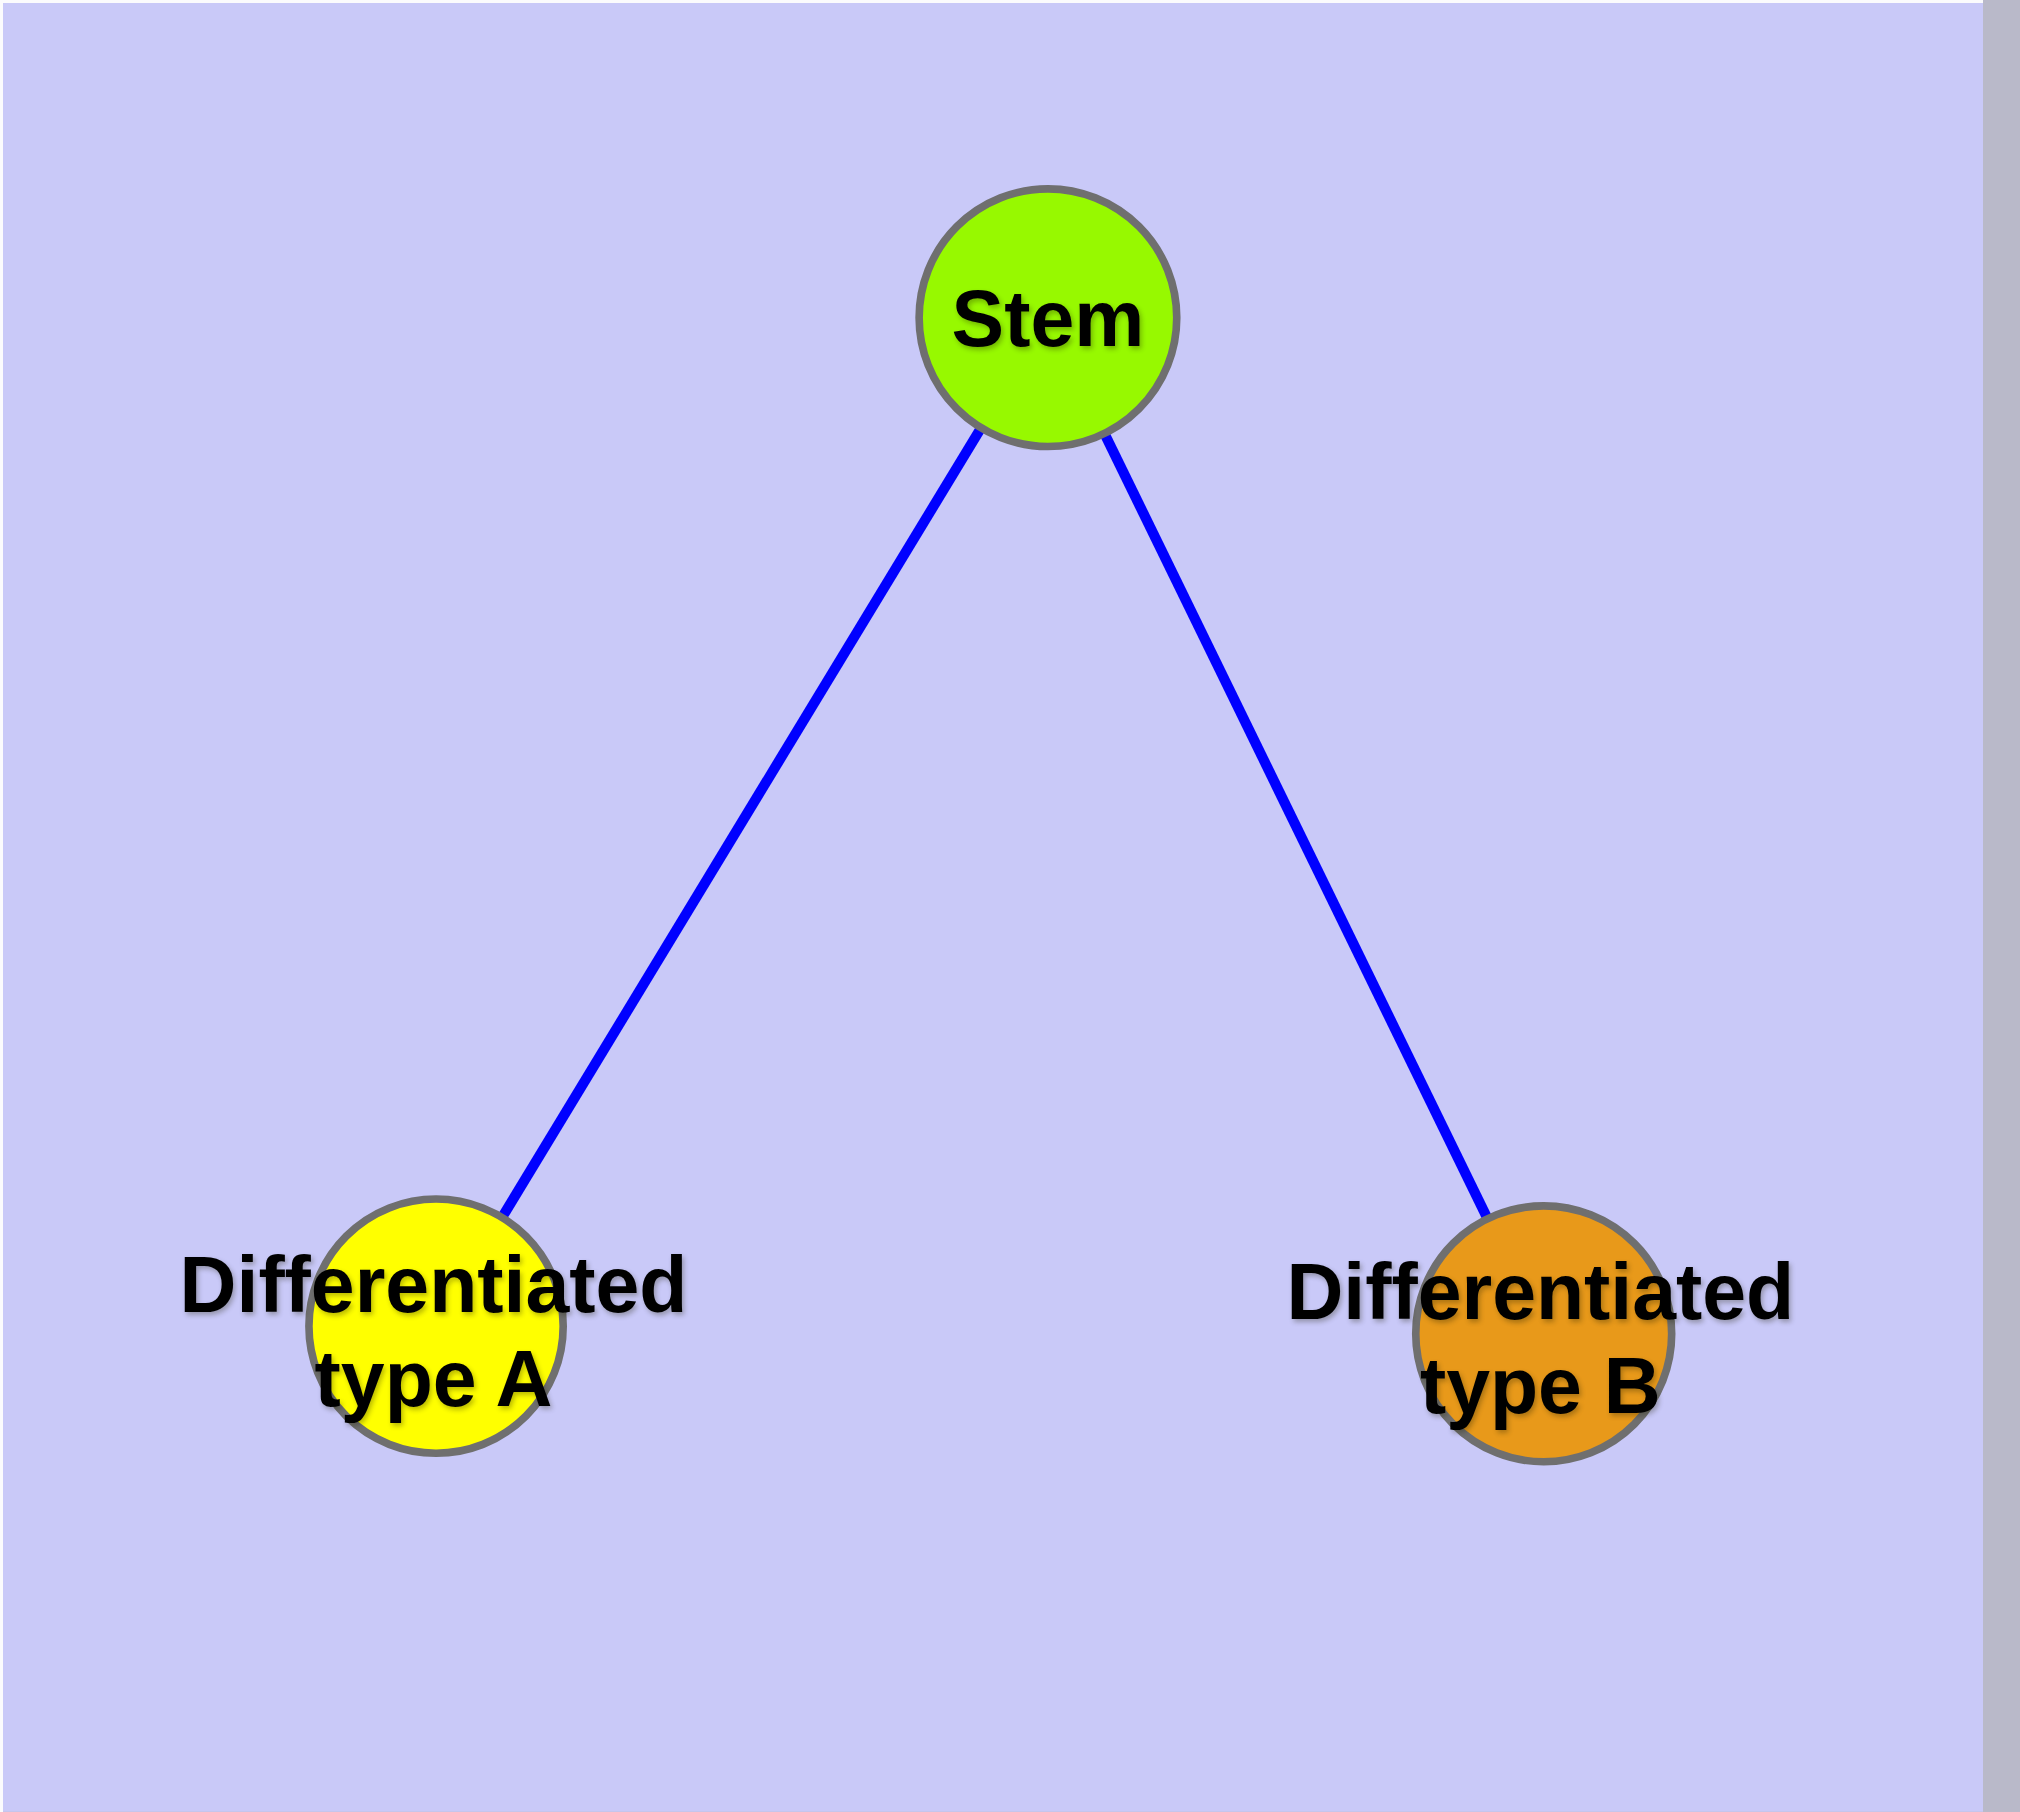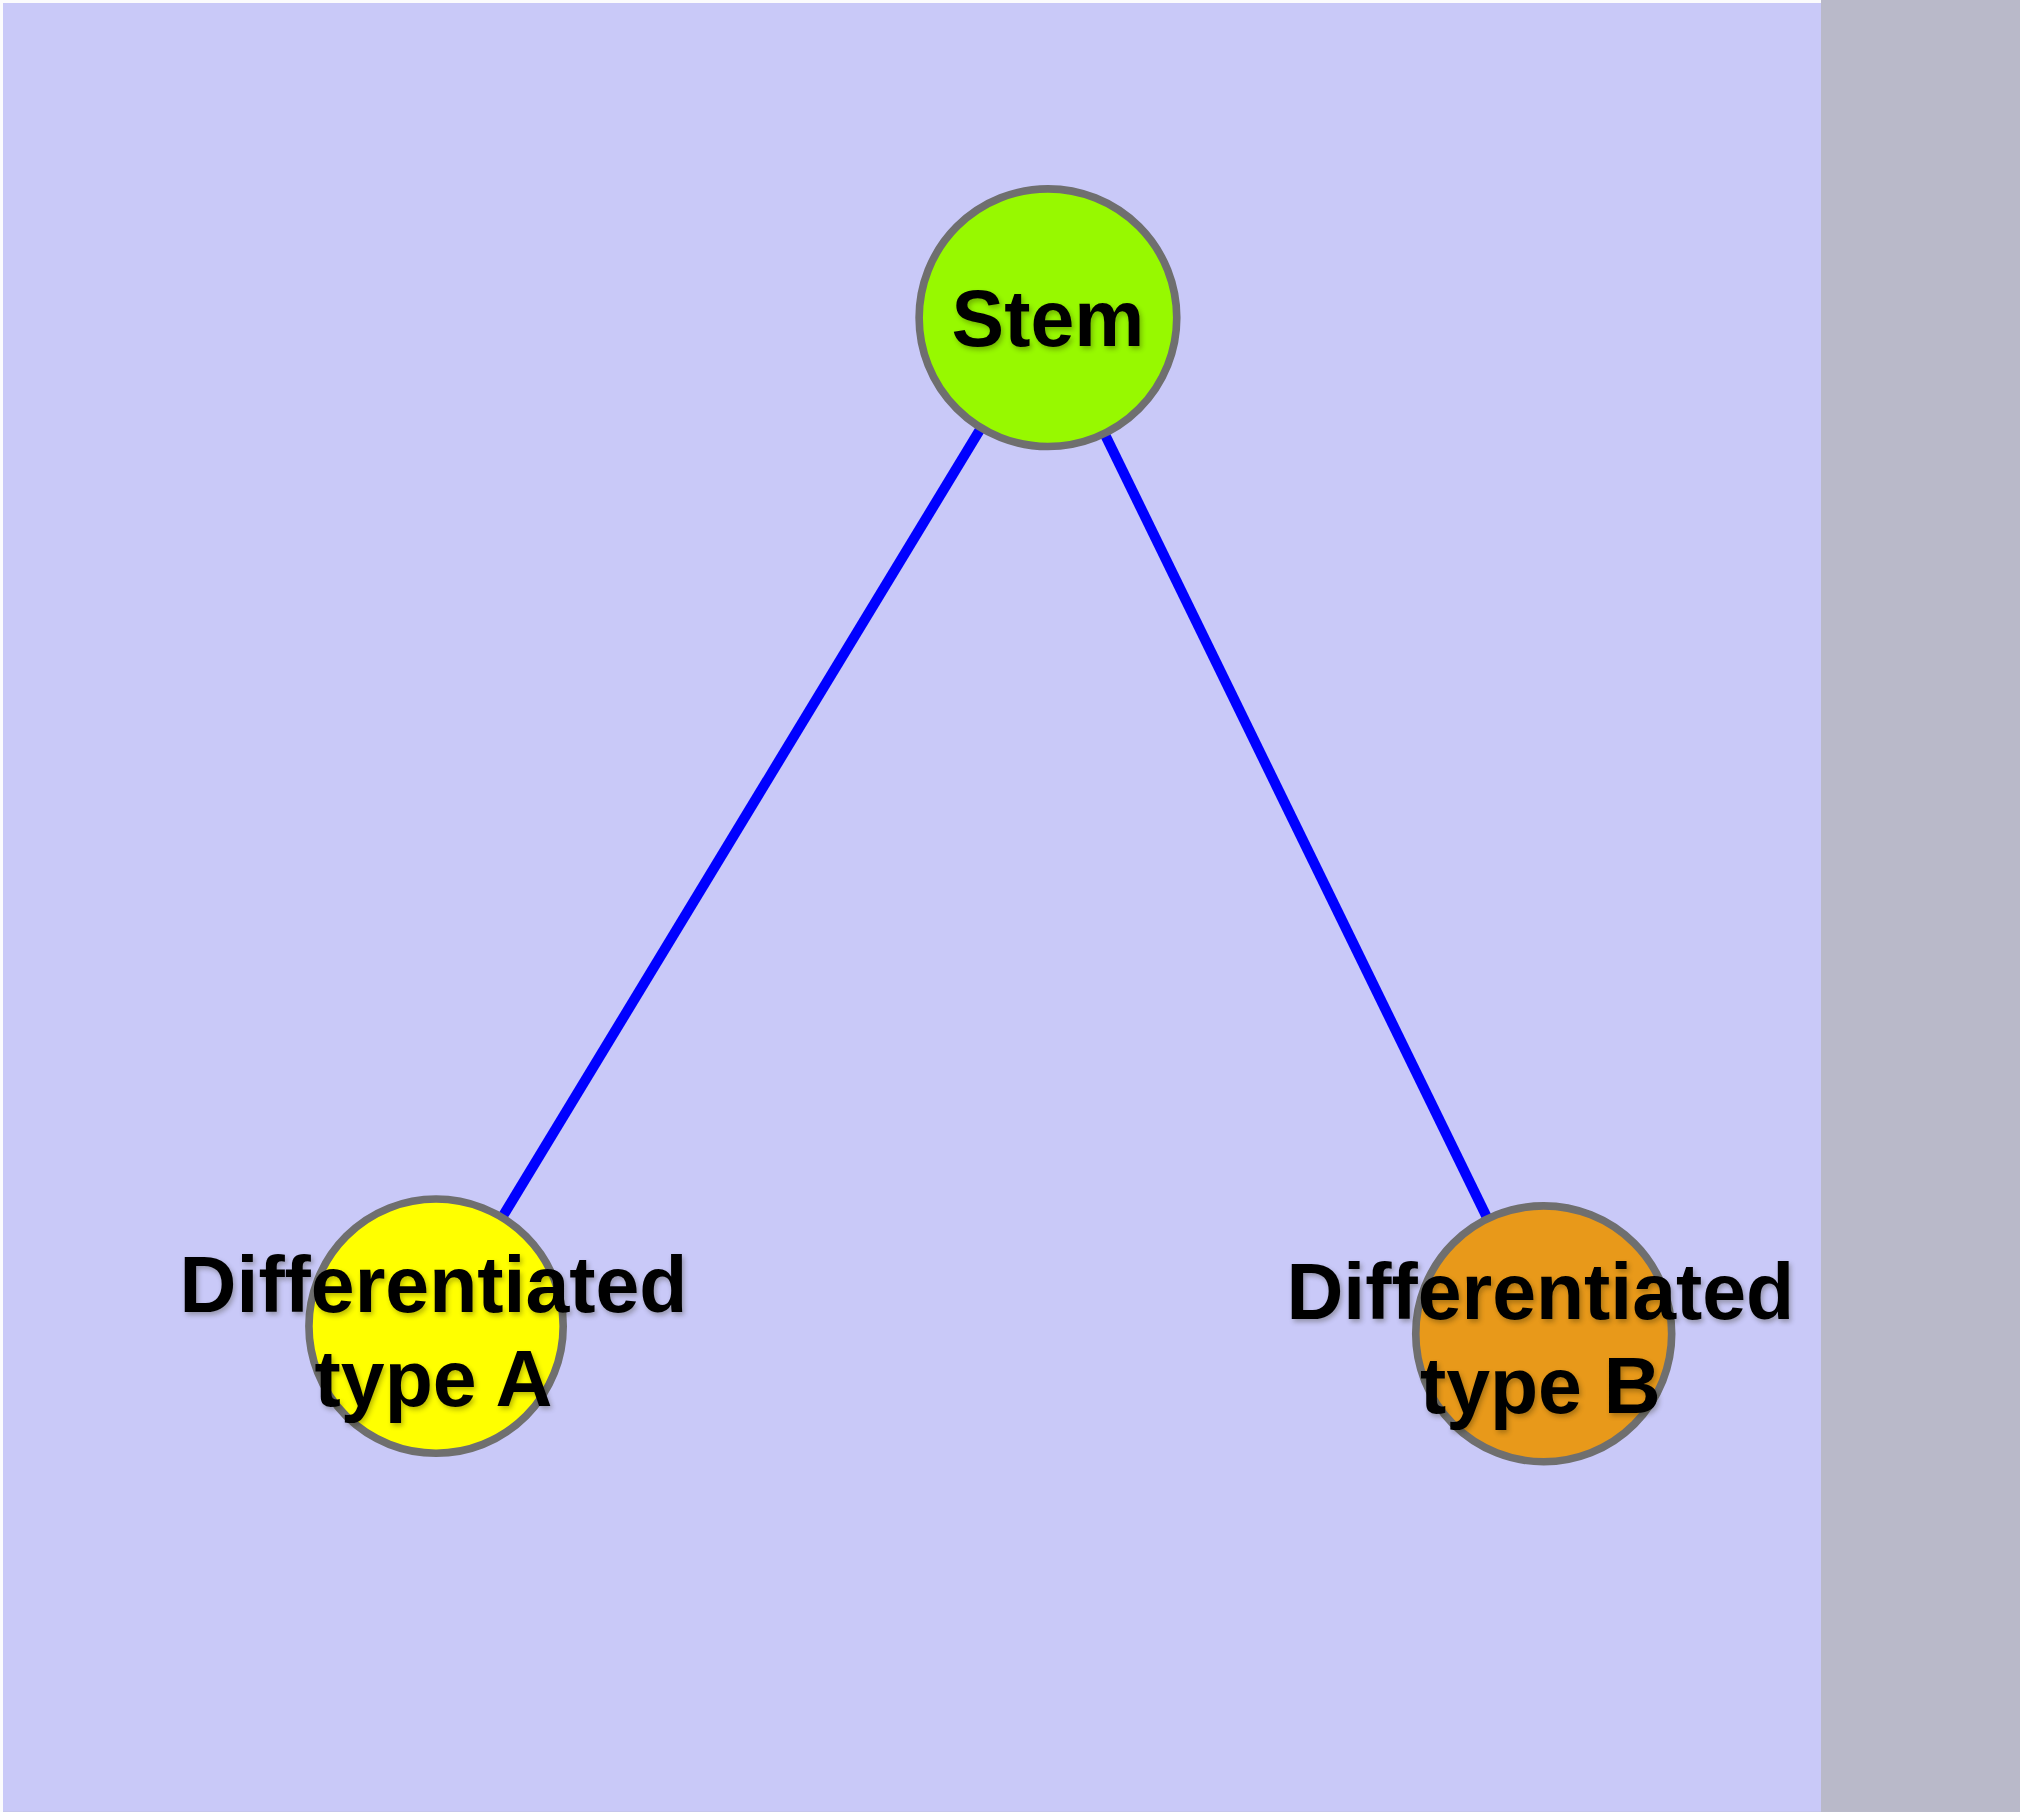--- a/index.html
+++ b/index.html
@@ -2,21 +2,21 @@
 <html style="font-size:13.6px"><head>
 <meta charset="utf-8">
 <style>
   html, body {
     margin: 0;
     padding: 0;
     background: #b9b9c9;
   }
   #canvas {
     position: relative;
-    width: 1821px;
+    width: 1983px;
     height: 1812px;
     box-sizing: border-box;
     border-top: 3.4px solid #fbfbfd;
     border-left: 3.4px solid #fbfbfd;
     overflow: hidden;
     font-family: "Liberation Sans", sans-serif;
   }
   svg { display: block; }
   .edge {
     stroke-width: 12px;

